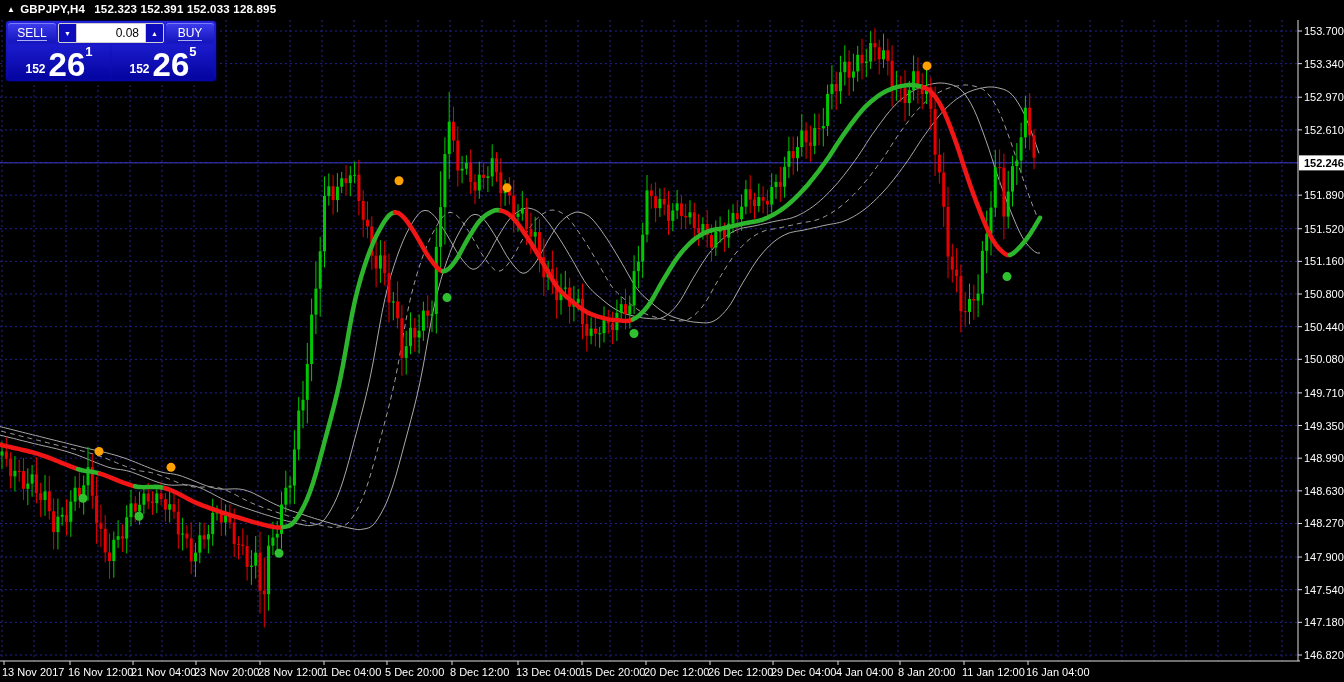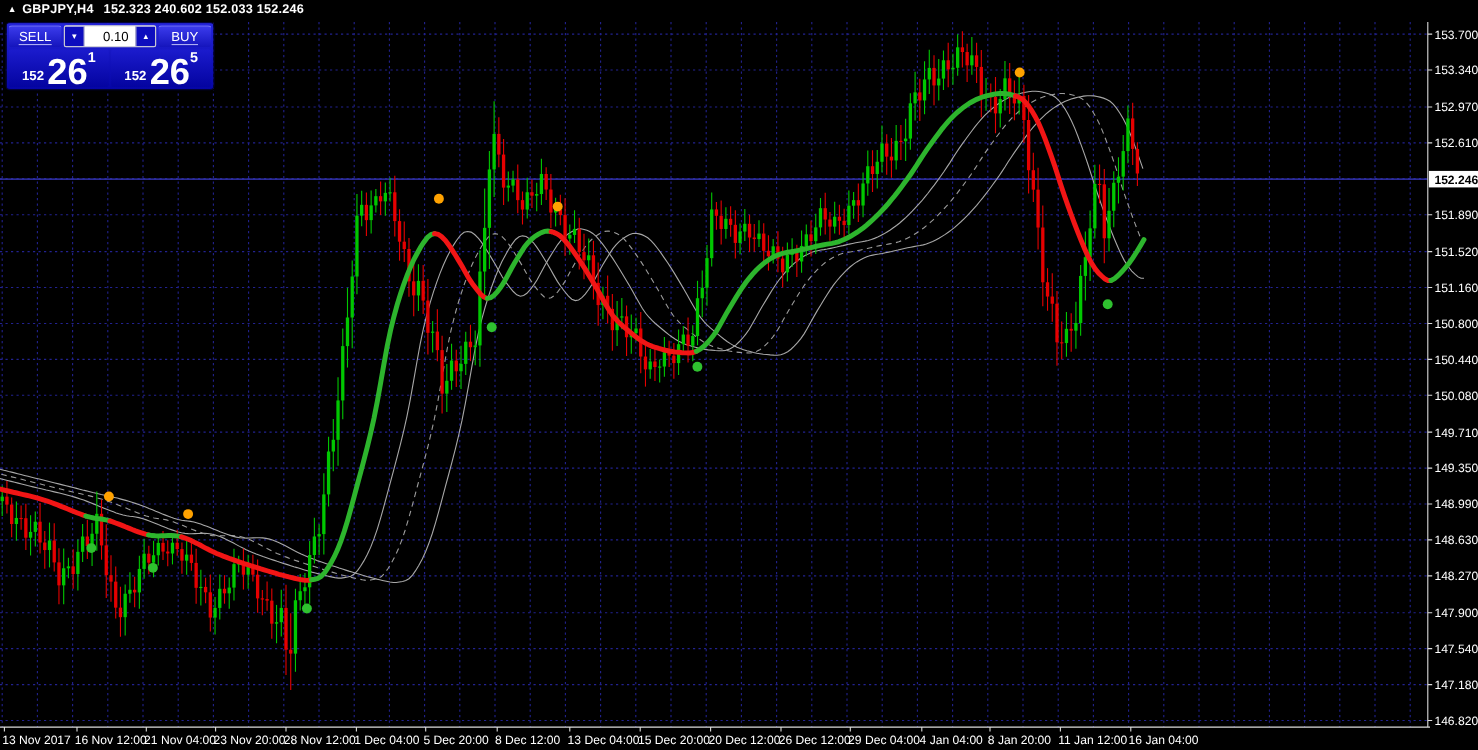--- a/index.html
+++ b/index.html
@@ -5,21 +5,21 @@
   html,body{margin:0;padding:0;background:#000;}
   .screen{position:relative;width:1344px;height:682px;background:#000;overflow:hidden;
           font-family:"Liberation Sans",sans-serif;}
   svg text{font-family:"Liberation Sans",sans-serif;}
   .chart-title{position:absolute;left:7px;top:3px;color:#ffffff;font-size:11.5px;font-weight:bold;
                letter-spacing:.2px;white-space:nowrap;z-index:5;}
   .chart-title .mark{font-size:8px;vertical-align:1px;margin-right:5px;}
   .chart-title .ohlc{margin-left:9px;font-weight:bold;}
 
   
-  .tp{position:absolute;left:5px;top:20px;width:190px;z-index:6;
+  .tp{position:absolute;left:5px;top:20px;width:212px;z-index:6;
       background:linear-gradient(#2424da,#0505a6);border:1px solid #02023a;border-radius:4px;
       box-shadow:0 0 0 1px #000;padding:2px;box-sizing:border-box;}
   .tp-row1{display:flex;align-items:stretch;height:20px;gap:2px;}
   .tp-btn{flex:0 0 48px;display:flex;align-items:center;justify-content:center;cursor:pointer;
           background:linear-gradient(#3b3bec,#1414bc);border-radius:3px;border-top:1px solid #7d7df8;}
   .tp-btn span{color:#fff;font-size:12px;border-bottom:1px solid #aeaef2;line-height:13px;}
   .stepper{flex:1;display:flex;background:#fff;border:1px solid #cfcfcf;border-radius:2px;overflow:hidden;}
   .step-arrow{flex:0 0 17px;background:#0d0dbe;color:#fff;font-size:7px;display:flex;
               align-items:center;justify-content:center;cursor:pointer;}
   .step-arrow.left{border-right:1px solid #cfcfcf;}
@@ -700,31 +700,31 @@
         <line x1="900" y1="661" x2="900" y2="665" stroke="#dcdcdc"></line>
         <text x="898" y="676" fill="#ffffff" font-size="11px">8 Jan 20:00</text>
         <line x1="964" y1="661" x2="964" y2="665" stroke="#dcdcdc"></line>
         <text x="962" y="676" fill="#ffffff" font-size="11px">11 Jan 12:00</text>
         <line x1="1028" y1="661" x2="1028" y2="665" stroke="#dcdcdc"></line>
         <text x="1026" y="676" fill="#ffffff" font-size="11px">16 Jan 04:00</text>
       </g>
     </svg>
 
   <div class="chart-title">
-    <span class="mark">▲</span><span>GBPJPY,H4</span><span class="ohlc">152.323 240.602 152.033 152.246</span>
+    <span class="mark">▲</span><span>GBPJPY,H4</span><span class="ohlc">152.323 152.391 152.033 128.895</span>
   </div>
 
   <div class="tp">
     <div class="tp-row1">
       <div class="tp-btn">
         <span>SELL</span>
       </div>
       <div class="stepper">
         <div class="step-arrow left">▼</div>
-        <div class="step-val">0.10</div>
+        <div class="step-val">0.08</div>
         <div class="step-arrow right">▲</div>
       </div>
       <div class="tp-btn">
         <span>BUY</span>
       </div>
     </div>
     <div class="tp-row2">
       <div class="price-box">
         <span class="pfx">152</span>
         <span class="big">26</span>

